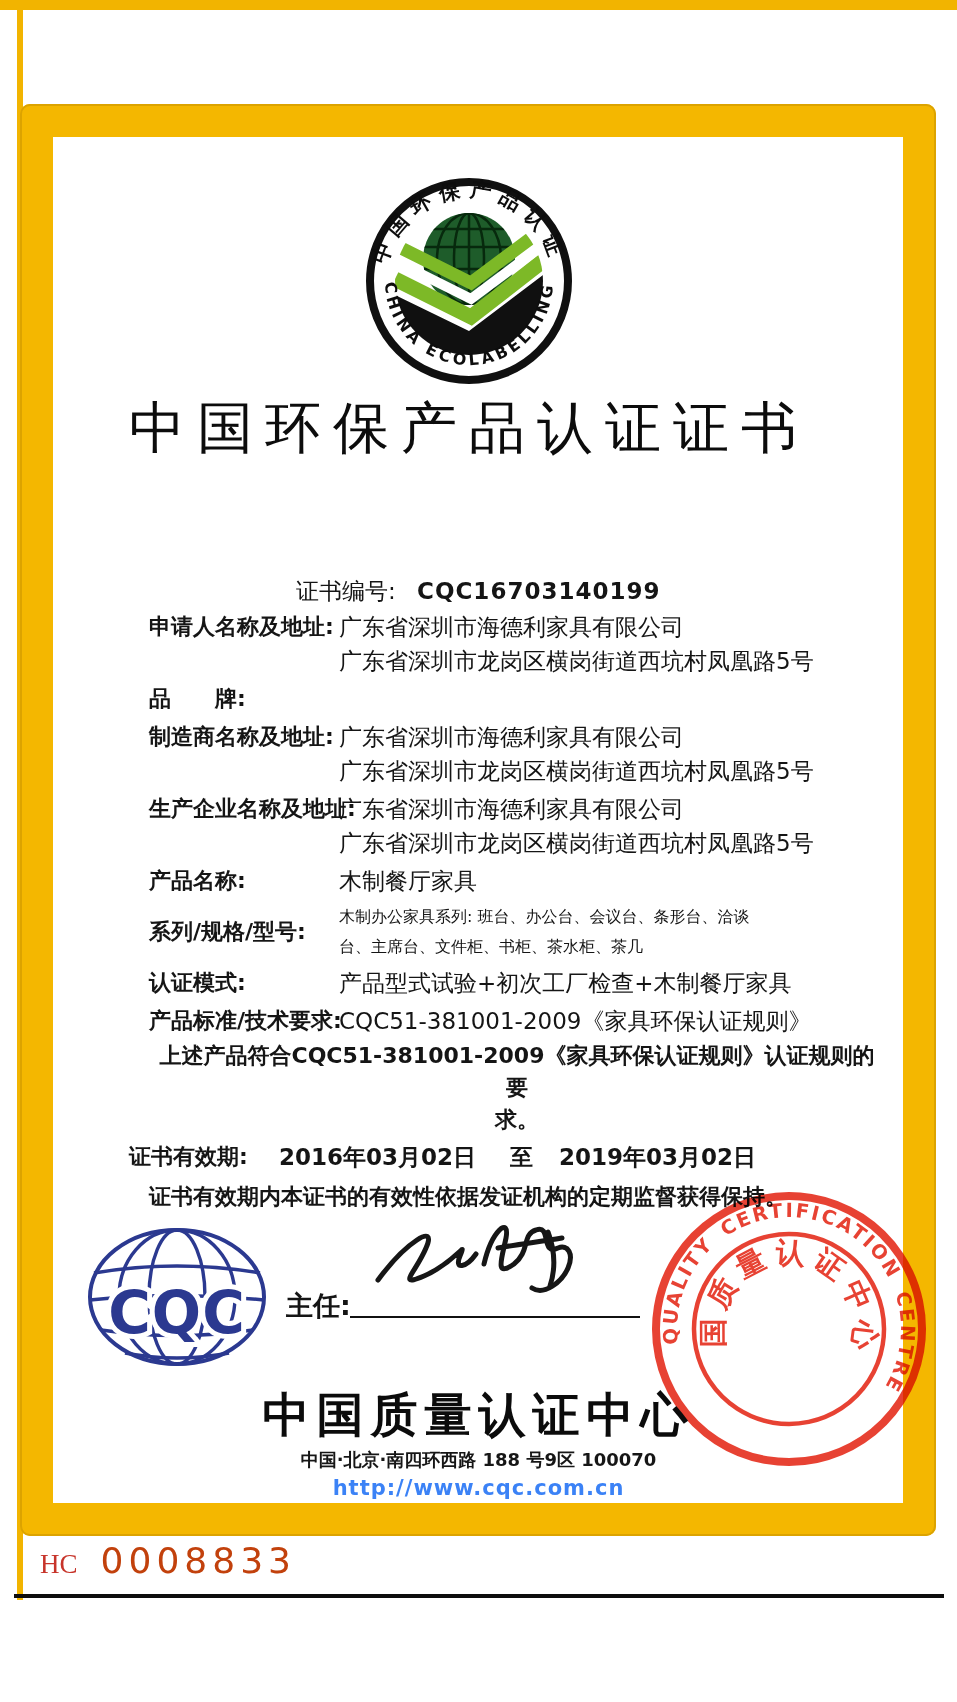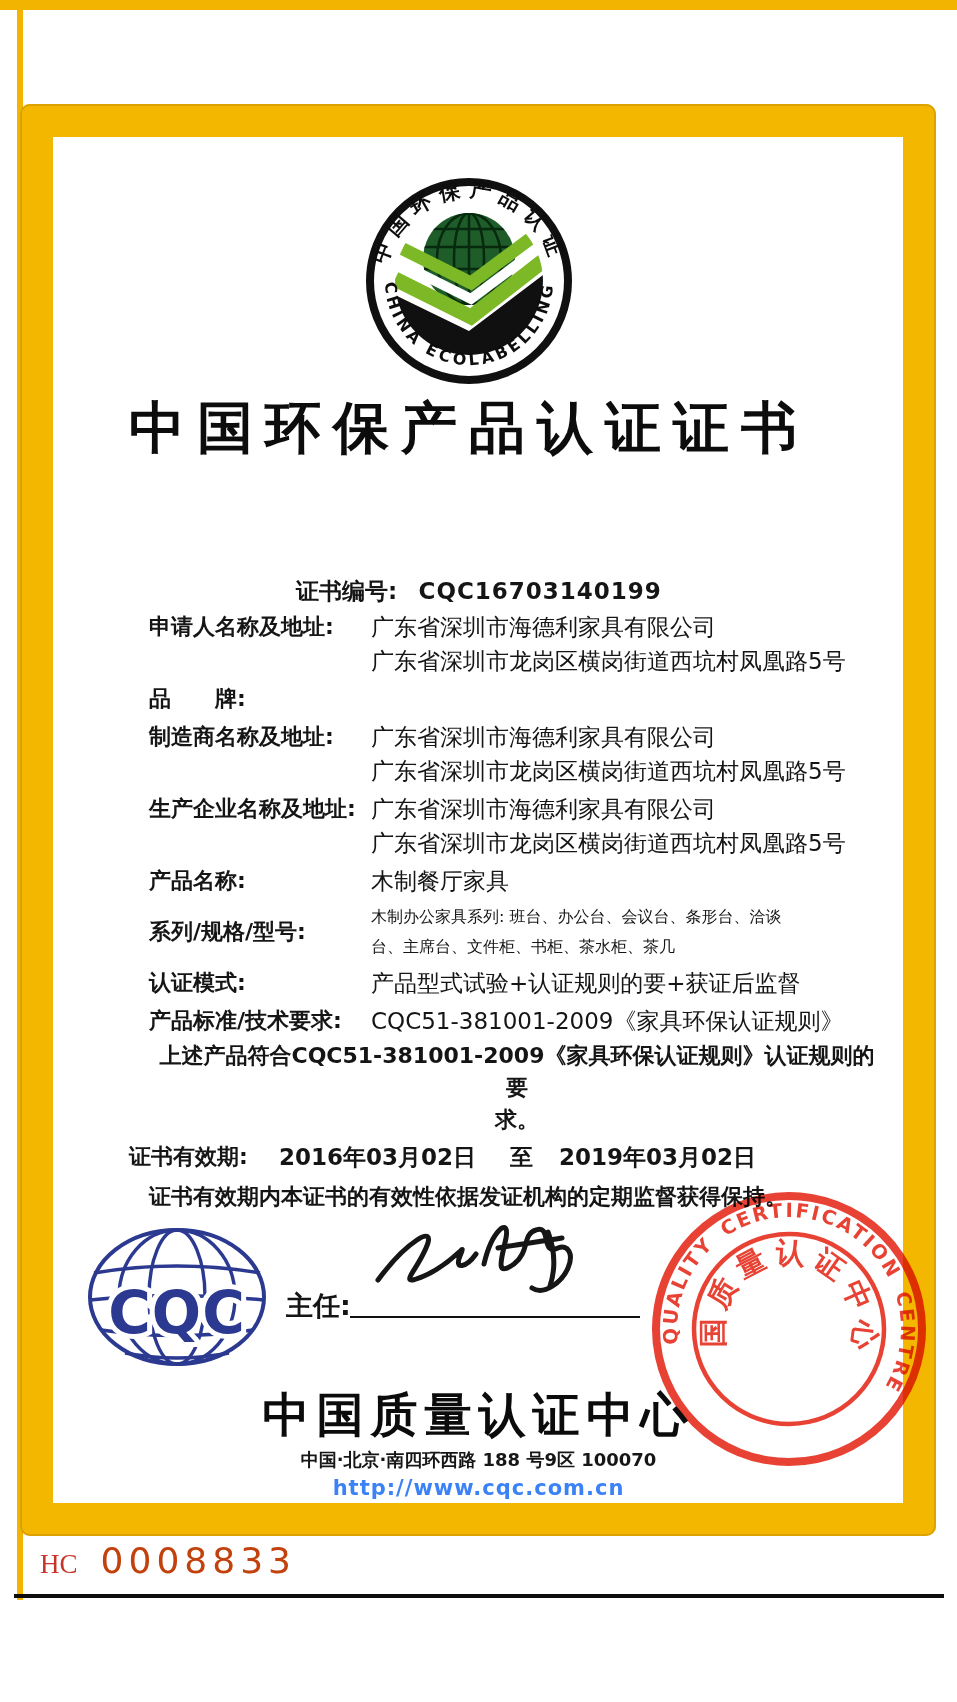--- a/index.html
+++ b/index.html
@@ -5,27 +5,27 @@
   html,body{margin:0;padding:0;background:#fff;}
   .page{position:relative;width:957px;height:1702px;background:#fff;overflow:hidden;
         font-family:"DejaVu Sans","Liberation Sans",sans-serif;color:#151515;}
   .strip-top{position:absolute;left:0;top:0;width:957px;height:10px;background:#F2B400;}
   .strip-left{position:absolute;left:17px;top:0;width:6px;height:1600px;background:#F2B400;}
   .frame{position:absolute;left:20px;top:104px;width:916px;height:1432px;background:#F4B700;
          border-radius:10px;box-shadow:inset 0 0 0 2px #DCA300;}
   .frame-inner{position:absolute;left:33px;top:33px;right:33px;bottom:33px;background:#fff;}
   .content{position:absolute;left:53px;top:138px;width:832px;}
   .logo-wrap{text-align:center;padding-top:40px;height:206px;}
-  .title{margin-top:12px;text-align:center;font-size:56px;font-weight:700;letter-spacing:12px;
+  .title{margin-top:12px;text-align:center;font-size:56px;font-weight:400;letter-spacing:12px;
          line-height:64px;color:#0c0c0c;white-space:nowrap;}
   .cert-line{margin-top:116px;padding-left:243px;height:30px;font-size:23px;white-space:nowrap;}
-  .cert-line .lbl{font-weight:700;text-align:right;}
+  .cert-line .lbl{font-weight:400;text-align:right;}
   .cert-line .val{font-weight:600;letter-spacing:1px;margin-left:14px;}
   .rows{margin-top:0;}
-  .row{display:flex;padding-left:96px;margin-top:4px;gap:32px;}
+  .row{display:flex;padding-left:96px;margin-top:4px;}
   .row .label{width:190px;flex:0 0 190px;font-size:22px;font-weight:700;line-height:34px;white-space:nowrap;}
   .row .value{flex:1;font-size:23px;line-height:34px;}
   .row .line{white-space:nowrap;}
   .row .line:empty{display:none;}
   .row-series .value{font-size:16px;line-height:30px;}
   .row-series .line{white-space:normal;}
   .row-series .label{padding-top:13px;}
   .para{padding-left:96px;margin-top:2px;font-size:22px;font-weight:700;line-height:32px;text-align:center;}
   .validity{display:flex;padding-left:76px;margin-top:4px;font-size:23px;line-height:34px;white-space:nowrap;}
   .validity .label{width:150px;flex:0 0 150px;font-weight:700;font-size:22px;}
@@ -147,21 +147,21 @@
       <div class="row row-series">
         <div class="label">系列/规格/型号:</div>
         <div class="value">
           <div class="line">木制办公家具系列: 班台、办公台、会议台、条形台、洽谈</div>
           <div class="line">台、主席台、文件柜、书柜、茶水柜、茶几</div>
         </div>
       </div>
       <div class="row">
         <div class="label">认证模式:</div>
         <div class="value">
-          <div class="line">产品型式试验+认证规则的要+获证后监督</div>
+          <div class="line">产品型式试验+初次工厂检查+木制餐厅家具</div>
 
         </div>
       </div>
       <div class="row">
         <div class="label">产品标准/技术要求:</div>
         <div class="value">
           <div class="line">CQC51-381001-2009《家具环保认证规则》</div>
 
         </div>
       </div>

